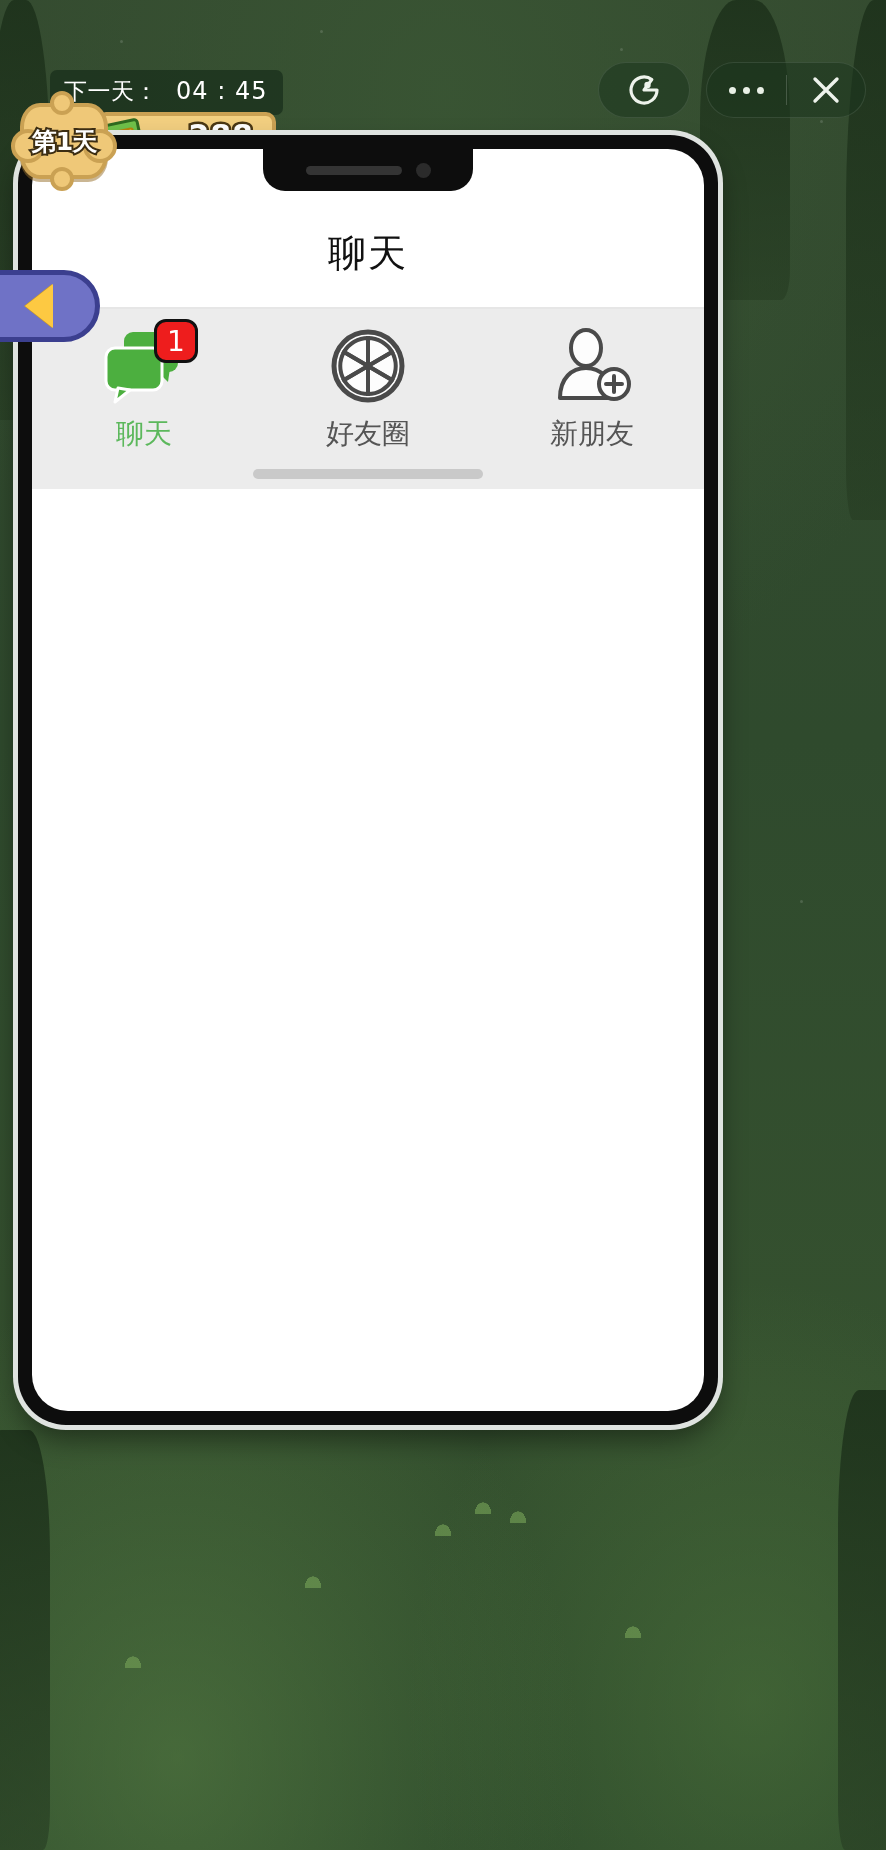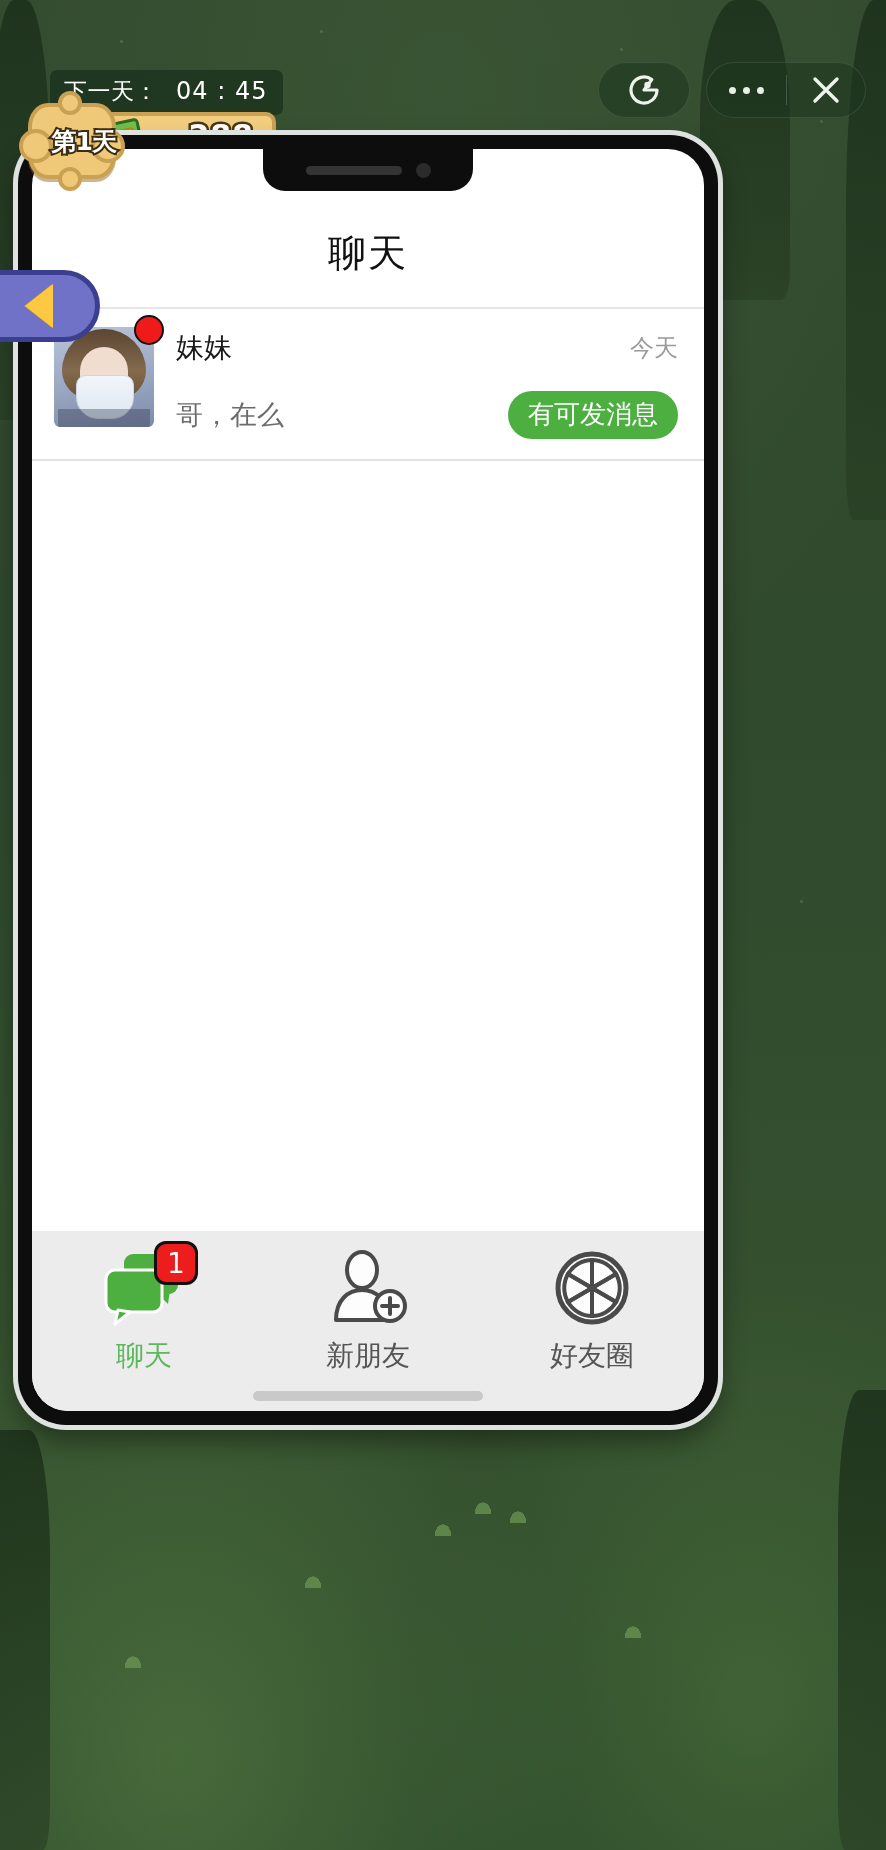--- a/index.html
+++ b/index.html
@@ -41,23 +41,23 @@
     color: #fff;
     font-size: 23px;
     letter-spacing: .5px;
     white-space: nowrap;
     display: flex; align-items: baseline; gap: 6px;
   }
   #hud-timer .tm-val { font-size: 24px; letter-spacing: 1px; margin-left: 12px; }
 
   
   #day-badge {
-    position: absolute; left: 28px; top: 103px;
+    position: absolute; left: 20px; top: 103px;
     width: 88px; height: 76px;
-    display: flex; align-items: center; justify-content: flex-end;
+    display: flex; align-items: center; justify-content: center;
     z-index: 6;
   }
   #day-badge .scallop {
     position: absolute; inset: 0;
     background: #efc878;
     border: 4px solid #caa153;
     border-radius: 20px/24px;
     box-shadow: 0 3px 0 rgba(150,110,40,.5);
   }
   #day-badge .scallop::before, #day-badge .scallop::after {
@@ -339,84 +339,61 @@
   <div id="phone-screen">
     <div id="notch">
       <div class="speaker"></div>
       <div class="cam"></div>
     </div>
 
     <div id="app-header">
       <div class="title">聊天</div>
     </div>
 
-    <div id="chat-list">
-      <div class="chat-row">
-        <div class="avatar-wrap">
-          <div class="avatar">
-            <div class="hair"></div>
-            <div class="face"></div>
-            <div class="mask"></div>
-            <div class="body"></div>
-          </div>
-          <div class="unread-dot"></div>
-        </div>
-        <div class="chat-body">
-          <div class="chat-line1">
-            <span class="chat-name">妹妹</span>
-            <span class="chat-time">今天</span>
-          </div>
-          <div class="chat-line2">
-            <span class="chat-msg">哥，在么</span>
-            <span class="chat-action">有可发消息</span>
-          </div>
-        </div>
-      </div>
-    </div>
 
     <div id="tab-bar">
 
       <div class="tab-item">
         <div class="tab-icon">
           <svg width="92" height="80" viewBox="0 0 92 80">
             <rect x="26" y="6" width="54" height="40" rx="9" fill="#4caf3f"></rect>
             <path d="M58 44 l12 12 l2 -14 z" fill="#4caf3f"></path>
             <rect x="8" y="22" width="56" height="42" rx="9" fill="#4caf3f" stroke="#ffffff" stroke-width="3"></rect>
             <path d="M20 62 l-3 14 l15 -12 z" fill="#4caf3f" stroke="#ffffff" stroke-width="3" stroke-linejoin="round"></path>
           </svg>
           <span class="tab-badge">1</span>
         </div>
         <div class="tab-label active">聊天</div>
-      </div>
-
-      <div class="tab-item">
-        <div class="tab-icon">
-          <svg width="92" height="80" viewBox="0 0 92 80">
-            <ellipse cx="40" cy="22" rx="15" ry="18" fill="#fdfdfd" stroke="#4a4a4a" stroke-width="4"></ellipse>
-            <path d="M14 72 c0 -20 12 -30 26 -30 c14 0 26 10 26 30 z" fill="#fdfdfd" stroke="#4a4a4a" stroke-width="4" stroke-linejoin="round"></path>
-            <circle cx="68" cy="58" r="15" fill="#fdfdfd" stroke="#4a4a4a" stroke-width="4"></circle>
-            <path d="M68 50 v16 M60 58 h16" stroke="#4a4a4a" stroke-width="4" stroke-linecap="round"></path>
-          </svg>
-        </div>
-        <div class="tab-label">新朋友</div>
       </div>
 
       <div class="tab-item">
         <div class="tab-icon">
           <svg width="92" height="80" viewBox="0 0 92 80">
             <circle cx="46" cy="40" r="34" fill="#fdfdfd" stroke="#4a4a4a" stroke-width="5"></circle>
             <g fill="none" stroke="#4a4a4a" stroke-width="4">
               <path d="M46 12 a28 28 0 0 1 24 14 L46 40 z"></path>
               <path d="M70 26 a28 28 0 0 1 0 28 L46 40 z"></path>
               <path d="M70 54 a28 28 0 0 1 -24 14 L46 40 z"></path>
               <path d="M46 68 a28 28 0 0 1 -24 -14 L46 40 z"></path>
               <path d="M22 54 a28 28 0 0 1 0 -28 L46 40 z"></path>
               <path d="M22 26 a28 28 0 0 1 24 -14 L46 40 z"></path>
             </g>
           </svg>
         </div>
         <div class="tab-label">好友圈</div>
       </div>
 
+      <div class="tab-item">
+        <div class="tab-icon">
+          <svg width="92" height="80" viewBox="0 0 92 80">
+            <ellipse cx="40" cy="22" rx="15" ry="18" fill="#fdfdfd" stroke="#4a4a4a" stroke-width="4"></ellipse>
+            <path d="M14 72 c0 -20 12 -30 26 -30 c14 0 26 10 26 30 z" fill="#fdfdfd" stroke="#4a4a4a" stroke-width="4" stroke-linejoin="round"></path>
+            <circle cx="68" cy="58" r="15" fill="#fdfdfd" stroke="#4a4a4a" stroke-width="4"></circle>
+            <path d="M68 50 v16 M60 58 h16" stroke="#4a4a4a" stroke-width="4" stroke-linecap="round"></path>
+          </svg>
+        </div>
+        <div class="tab-label">新朋友</div>
+      </div>
+
       <div id="home-indicator"></div>
     </div>
   </div>
 </div>
 
 </body></html>

